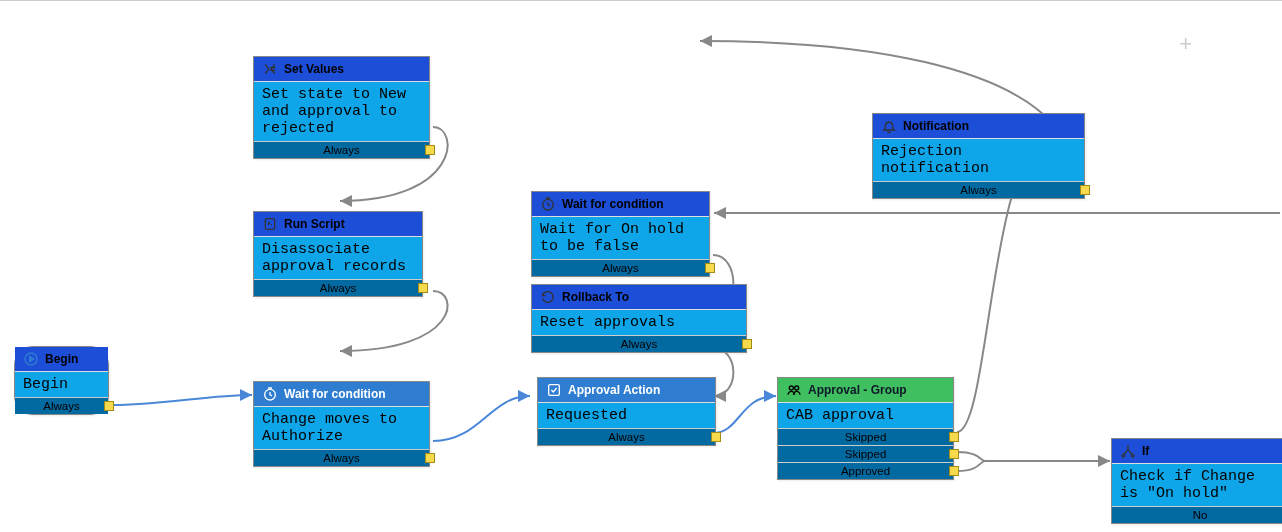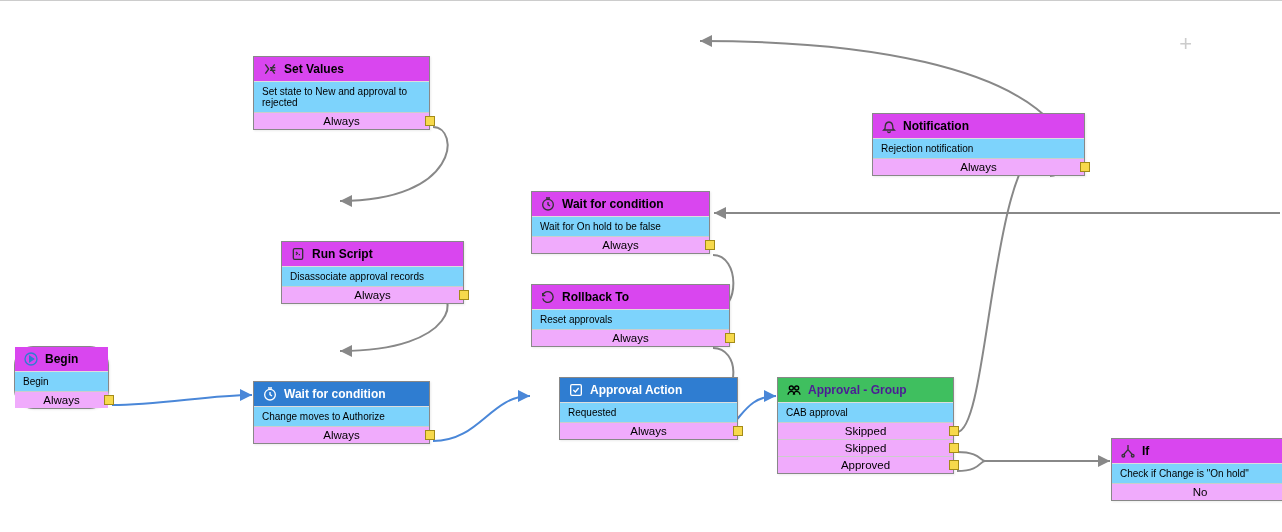--- a/index.html
+++ b/index.html
@@ -22,36 +22,37 @@
     border: 1px solid #888;
     background: #fff;
     box-shadow: 1px 1px 2px rgba(0,0,0,.08);
   }
   .hdr {
     display: flex;
     align-items: center;
     gap: 6px;
     padding: 4px 8px;
     font-weight: bold;
-    background: #d946ef;
+    background: #1d4ed8;
   }
   .hdr.sel { background: #2f7dd1; color: #fff; }
-  .hdr.green { background: #3fbf5f; color: #4c1d95; }
+  .hdr.green { background: #3fbf5f; color: #0f172a; }
   .body {
     padding: 4px 8px;
-    background: #7dd3fc;
+    background: #0ea5e9;
     border-top: 1px solid #ddd;
-    font-size: 10px;
+    font-size: 15px;
+    font-family: Liberation Mono, monospace;
   }
   .cond {
     position: relative;
     text-align: center;
     padding: 2px 0;
     font-size: 11.5px;
-    background: #f0abfc;
+    background: #0369a1;
     border-top: 1px solid #ccc;
   }
   .cond .port {
     position: absolute;
     right: -6px;
     top: 50%;
     transform: translateY(-50%);
     width: 10px; height: 10px;
     background: #f7d94c;
     border: 1px solid #a38b18;
@@ -138,21 +139,21 @@
         </span>
     <span>Set Values</span>
   </div>
   <div class="body">Set state to New and approval to rejected</div>
   <div class="cond">
     <span>Always</span>
     <span class="port"></span>
   </div>
 </div>
 
-<div class="node" style="left:253px; top:240px; width:183px;margin-left:28px;">
+<div class="node" style="left:253px; top:210px; width:170px;">
   <div class="hdr">
     <span class="ic">
           <svg viewBox="0 0 24 24" fill="none" stroke="#333" stroke-width="2">
             <rect x="5" y="4" width="14" height="16" rx="2"></rect>
             <path d="M9 9 L11 11 L9 13 M13 13 L15 13"></path>
           </svg>
         </span>
     <span>Run Script</span>
   </div>
   <div class="body">Disassociate approval records</div>
@@ -189,38 +190,38 @@
         </span>
     <span>Wait for condition</span>
   </div>
   <div class="body">Wait for On hold to be false</div>
   <div class="cond">
     <span>Always</span>
     <span class="port"></span>
   </div>
 </div>
 
-<div class="node" style="left:531px; top:283px; width:199px;">
+<div class="node" style="left:531px; top:283px; width:216px;">
   <div class="hdr">
     <span class="ic">
           <svg viewBox="0 0 24 24" fill="none" stroke="#333" stroke-width="2">
             <path d="M4 10 A8 8 0 1 1 4 14"></path>
             <path d="M4 6 L4 10 L8 10"></path>
           </svg>
         </span>
     <span>Rollback To</span>
   </div>
   <div class="body">Reset approvals</div>
   <div class="cond">
     <span>Always</span>
     <span class="port"></span>
   </div>
 </div>
 
-<div class="node" style="left:559px; top:376px; width:179px;">
+<div class="node" style="left:537px; top:376px; width:179px;">
   <div class="hdr sel">
     <span class="ic">
           <svg viewBox="0 0 24 24" fill="none" stroke="#fff" stroke-width="2">
             <rect x="4" y="4" width="16" height="16" rx="2"></rect>
             <path d="M8 12 L11 15 L16 9"></path>
           </svg>
         </span>
     <span>Approval Action</span>
   </div>
   <div class="body">Requested</div>

